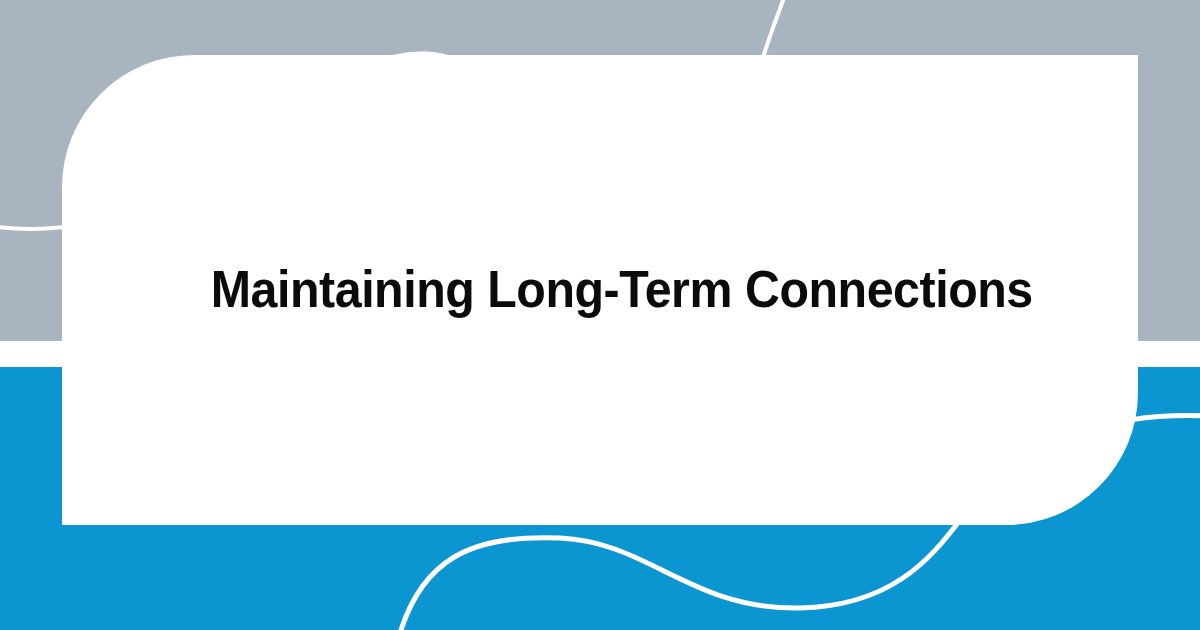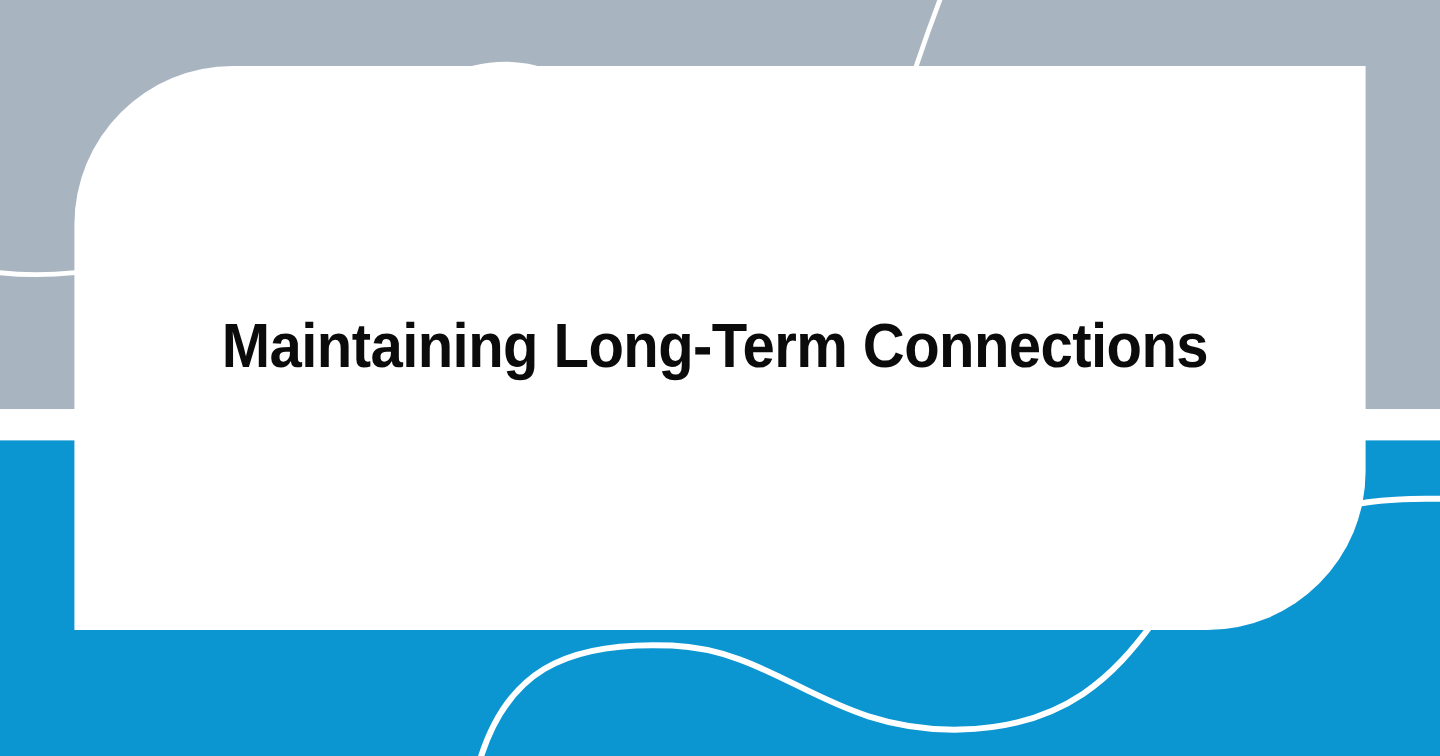--- a/index.html
+++ b/index.html
@@ -72,20 +72,21 @@
 
   .card-inner {
     position: absolute;
     left: 0;
     top: 0;
     width: 100%;
     height: 100%;
     display: flex;
     align-items: center;
     justify-content: flex-start;
+    padding-left: 26px;
   }
 
   .headline {
     margin: 0;
     padding: 0 0 0 132px;
     color: #0b0b0b;
     font-family: "Liberation Sans Narrow", "Liberation Sans", sans-serif;
     font-size: 52px;
     font-weight: bold;
     line-height: 1.1;

